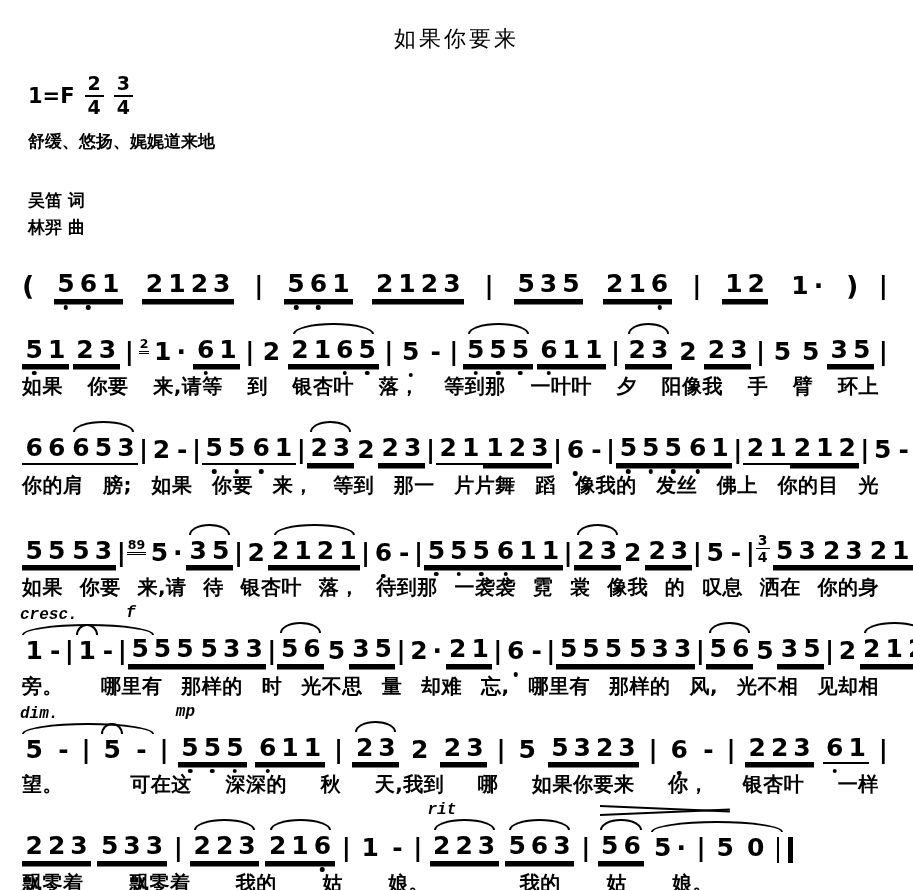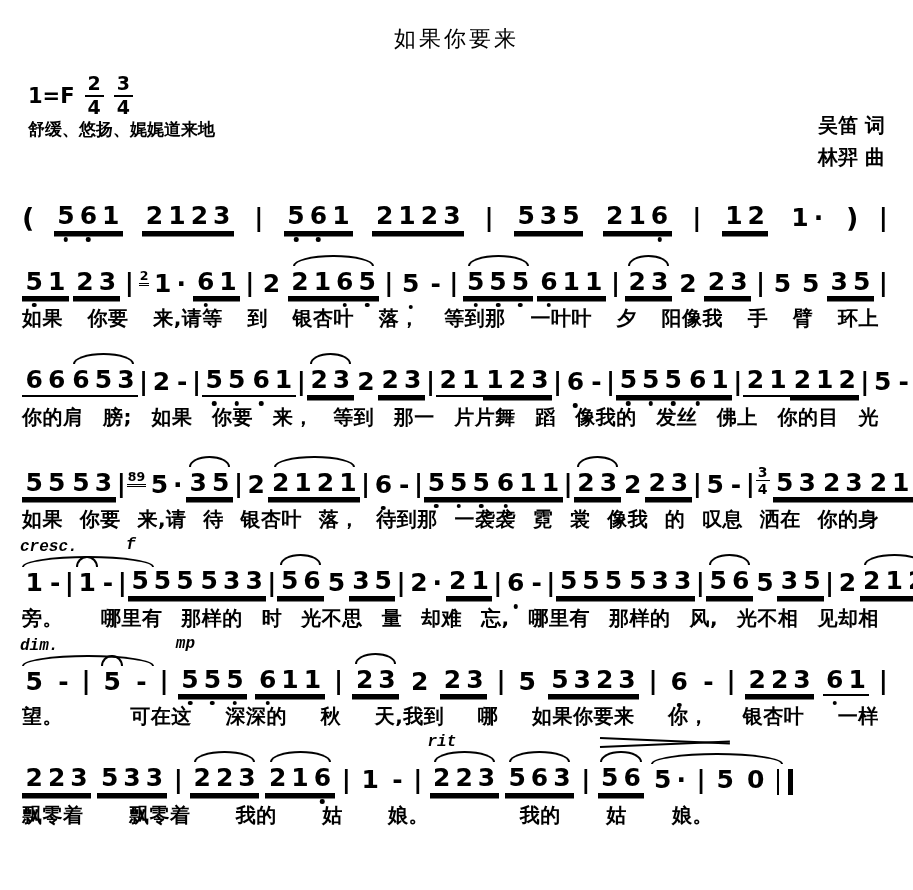--- a/index.html
+++ b/index.html
@@ -1,27 +1,27 @@
 <!DOCTYPE html>
 <html><head>
 <meta charset="utf-8">
 <style>
   html,body{margin:0;padding:0;background:#ffffff;color:#000;}
   body{width:913px;height:890px;font-family:"DejaVu Sans",sans-serif;overflow:hidden;}
   .page{padding:8px 20px 0 20px;}
 
   .title{text-align:center;font-size:22px;font-weight:normal;letter-spacing:3px;margin:16px 0 6px 0;}
 
-  .hdr{display:flex;justify-content:space-between;align-items:flex-start;margin:0 8px;}
+  .hdr{display:flex;justify-content:space-between;align-items:flex-start;margin:0 8px;flex-direction:column;}
   .keysig{display:flex;align-items:center;gap:10px;font-size:21px;font-weight:bold;margin-top:14px;}
   .frac{display:inline-flex;flex-direction:column;text-align:center;font-size:19px;font-weight:bold;line-height:1.05;}
   .frac .top{border-bottom:2px solid #000;padding:0 3px 1px 3px;}
   .frac .bot{padding-top:1px;}
-  .tempo{font-size:17px;font-weight:bold;}
-  .credits{text-align:left;font-size:20px;font-weight:bold;line-height:1.6;margin-top:49px;}
+  .tempo{font-size:17px;font-weight:bold;margin-top:12px;}
+  .credits{text-align:left;font-size:17px;font-weight:bold;line-height:1.6;margin-top:34px;}
 
   .music{margin-top:2px;}
   .mline{margin-bottom:7px;}
   .nrow{display:flex;justify-content:space-between;align-items:flex-end;padding:27px 4px 1px 2px;}
   .mline:last-child .nrow{padding-right:100px;}
   .mline:last-child .lrow{padding-right:180px;font-family:Liberation Mono, monospace;}
 
   .grp{position:relative;display:inline-block;white-space:nowrap;}
   .ds{display:inline-flex;padding:0 1px 1px 1px;}
   .u1{border-bottom:2.5px solid #000;}

